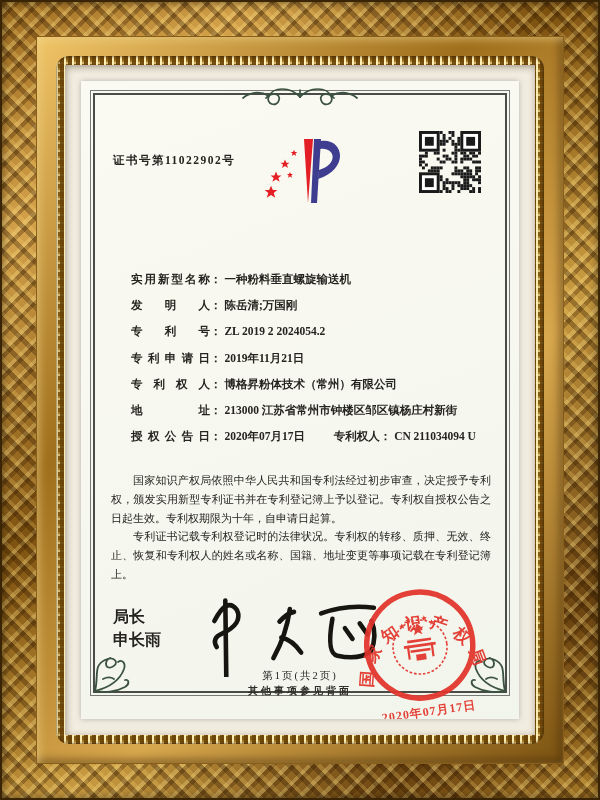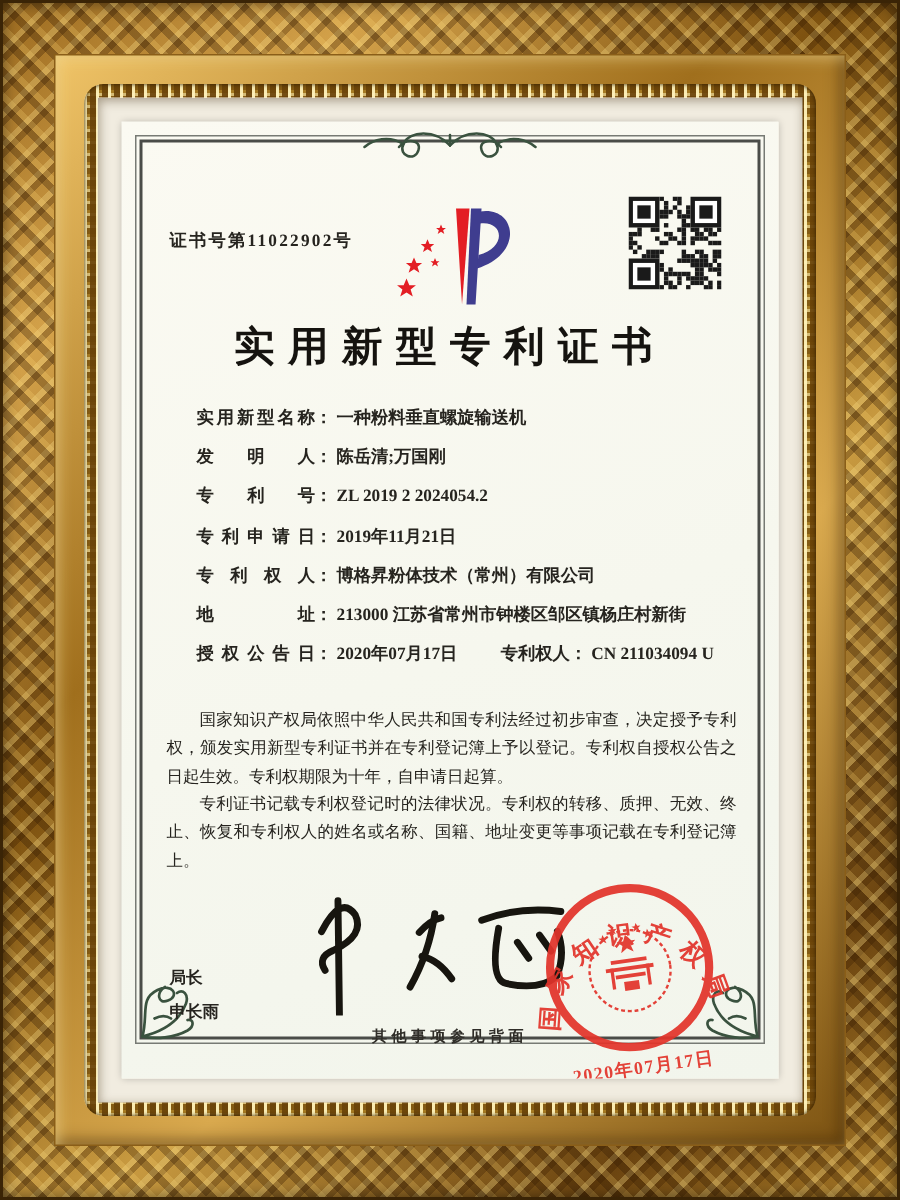--- a/index.html
+++ b/index.html
@@ -62,21 +62,21 @@
   }
 
   .content{position:absolute;left:30px;right:28px;top:190px;}
   .f-row{margin-bottom:9.5px;font-size:11.5px;font-weight:600;line-height:1.45;white-space:nowrap;margin-left:20px;}
   .f-label{display:inline-block;width:79px;text-align:justify;text-align-last:justify;}
   .f-colon{display:inline-block;}
   .f-label2{margin-left:26px;}
   .paras{margin-top:26px;}
   .paras p{margin:0;font-size:11px;line-height:1.72;text-align:justify;text-indent:2em;font-weight:500;}
 
-  .sig-block{position:absolute;left:32px;top:560px;font-size:11px;font-weight:bold;line-height:23px;}
+  .sig-block{position:absolute;left:32px;top:524px;font-size:16px;font-weight:bold;line-height:23px;}
   .sig-hand{position:absolute;left:104px;top:504px;}
 
   .seal{position:absolute;right:22px;top:498px;transform:rotate(-8deg);opacity:.93;}
 
   .page-info{position:absolute;left:0;right:0;bottom:36px;text-align:center;font-size:10.5px;letter-spacing:2px;}
   .back-note{position:absolute;left:0;right:0;bottom:21px;text-align:center;font-size:10px;font-weight:600;letter-spacing:3px;color:#2f2d28;}
 </style>
 </head>
 <body>
 
@@ -275,21 +275,20 @@
                 <rect x="6" y="6" width="9" height="9" fill="#1a1a1a"></rect>
                 <rect x="42" y="0" width="21" height="21"></rect>
                 <rect x="45" y="3" width="15" height="15" fill="#fff"></rect>
                 <rect x="48" y="6" width="9" height="9" fill="#1a1a1a"></rect>
                 <rect x="0" y="42" width="21" height="21"></rect>
                 <rect x="3" y="45" width="15" height="15" fill="#fff"></rect>
                 <rect x="6" y="48" width="9" height="9" fill="#1a1a1a"></rect>
               </g>
             </svg>
 
-          <h1 class="title">实用新型专利证书</h1>
 
           <div class="content">
             <div class="f-row">
               <span class="f-label">实用新型名称</span><span class="f-colon">：</span>
               <span>一种粉料垂直螺旋输送机</span>
             </div>
             <div class="f-row">
               <span class="f-label">发明人</span><span class="f-colon">：</span>
               <span>陈岳清;万国刚</span>
             </div>
@@ -358,19 +357,20 @@
               <rect x="64" y="60" width="24" height="2.6"></rect>
               <rect x="60" y="65" width="32" height="2.6"></rect>
               <rect x="66" y="70" width="20" height="2.6"></rect>
               <rect x="71" y="75" width="10" height="6"></rect>
               <rect x="63" y="65" width="2.2" height="14"></rect>
               <rect x="87" y="65" width="2.2" height="14"></rect>
             </g>
             <text x="76" y="137" text-anchor="middle" font-size="12" font-weight="bold" fill="#e2342b" letter-spacing="1">2020年07月17日</text>
           </svg>
 
+          <div class="page-info">第1页(共2页)</div>
           <div class="back-note">其他事项参见背面</div>
 
         </div>
       </div>
     </div>
   </div>
 </div>
 
 </body></html>

